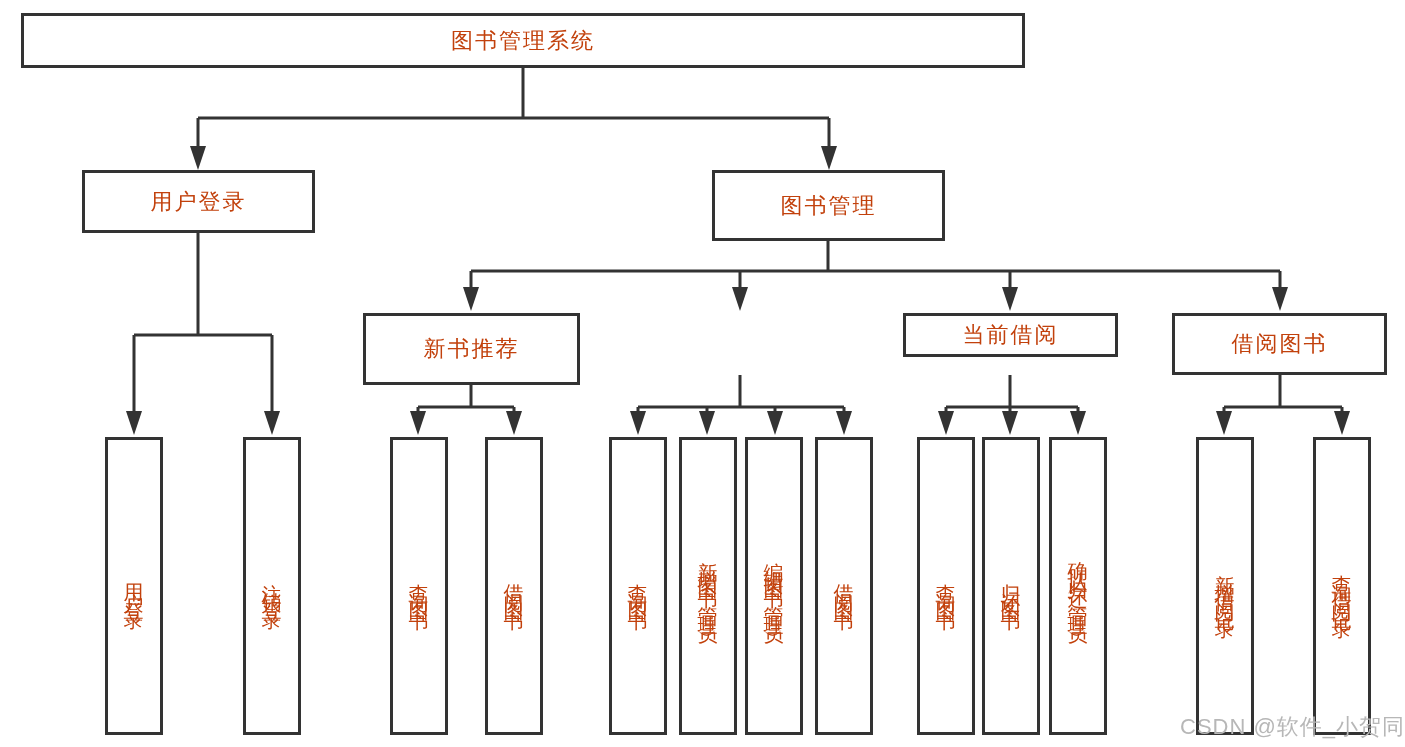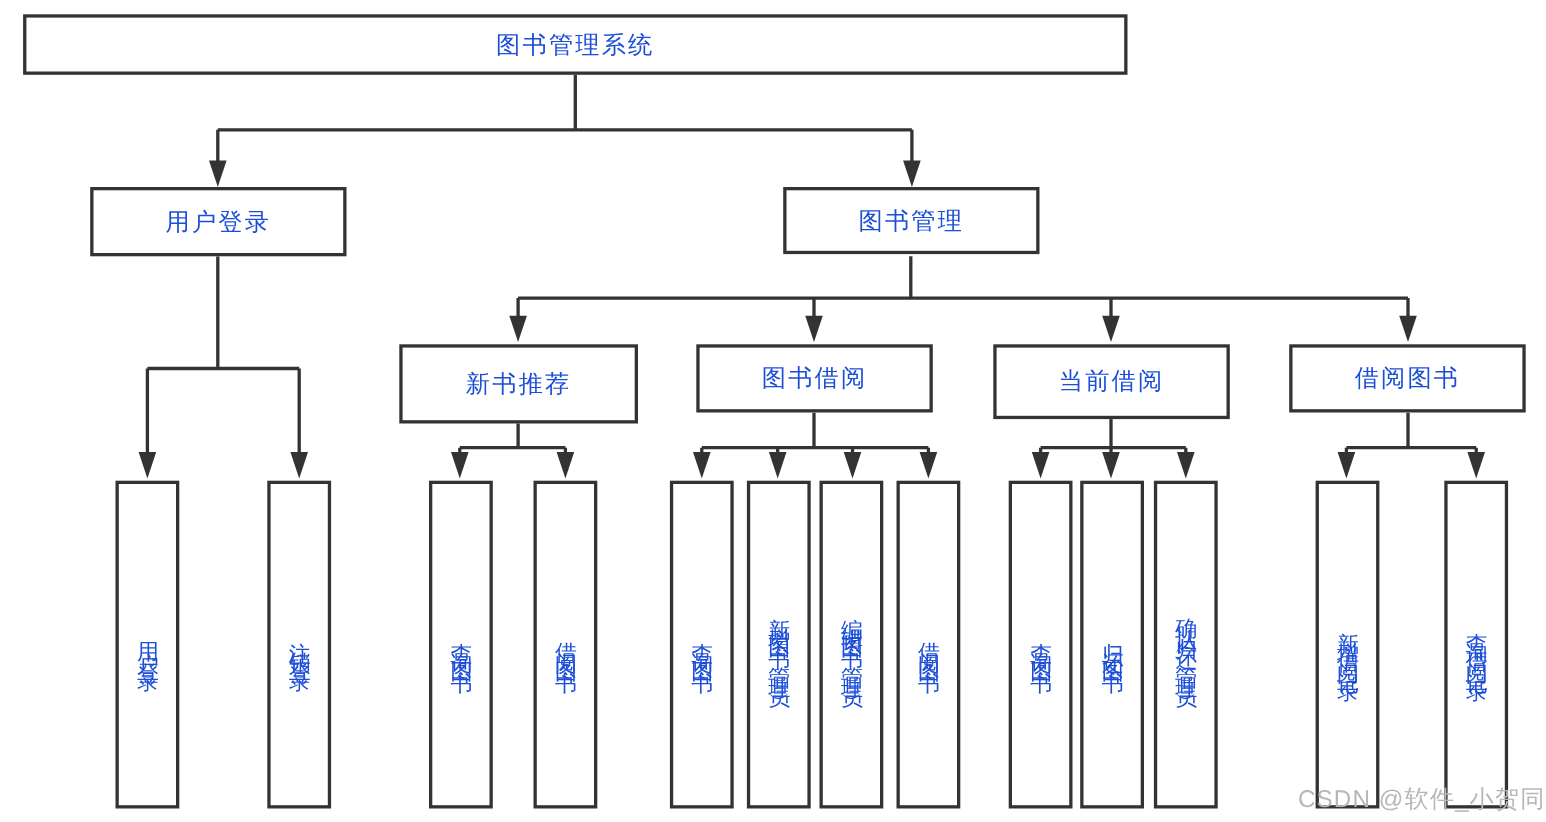--- a/index.html
+++ b/index.html
@@ -19,43 +19,43 @@
   }
   .node {
     position: absolute;
     box-sizing: border-box;
     border: 3px solid #333333;
     background: #ffffff;
     display: flex;
     align-items: center;
     justify-content: center;
     font-size: 22px;
-    color: #1d4ed8;
+    color: #c2410c;
     letter-spacing: 2px;
     white-space: nowrap;
   }
   .leaf {
     font-size: 20px;
   }
   .leaf .vtext {
     writing-mode: vertical-rl;
     text-orientation: mixed;
     letter-spacing: 9px;
     line-height: 1;
     white-space: nowrap;
   }
   
   .n-root  { left: 21px;  top: 13px;  width: 1004px; height: 55px; }
   
   .n-user  { left: 82px;  top: 170px; width: 233px; height: 63px; }
-  .n-mgmt  { left: 712px; top: 170px; width: 233px; height: 61px; }
+  .n-mgmt  { left: 712px; top: 170px; width: 233px; height: 71px; }
   
   .n-rec   { left: 363px;  top: 313px; width: 217px; height: 72px; }
   .n-bor   { left: 633px;  top: 313px; width: 215px; height: 62px; }
-  .n-cur   { left: 903px;  top: 313px; width: 215px; height: 68px; }
+  .n-cur   { left: 903px;  top: 313px; width: 215px; height: 44px; }
   .n-log   { left: 1172px; top: 313px; width: 215px; height: 62px; }
   
   .lf      { top: 437px; height: 298px; width: 58px; }
   .lf-1  { left: 105px; }
   .lf-2  { left: 243px; }
   .lf-3  { left: 390px; }
   .lf-4  { left: 485px; }
   .lf-5  { left: 609px; }
   .lf-6  { left: 679px; }
   .lf-7  { left: 745px; }
@@ -139,23 +139,20 @@
   <div class="node n-user">
     <span>用户登录</span>
   </div>
   <div class="node n-mgmt">
     <span>图书管理</span>
   </div>
 
   <div class="node n-rec">
     <span>新书推荐</span>
   </div>
-  <div class="node n-bor">
-    <span>图书借阅</span>
-  </div>
   <div class="node n-cur">
     <span>当前借阅</span>
   </div>
   <div class="node n-log">
     <span>借阅图书</span>
   </div>
 
   <div class="node leaf lf lf-1">
     <span class="vtext">用户登录</span>
   </div>

